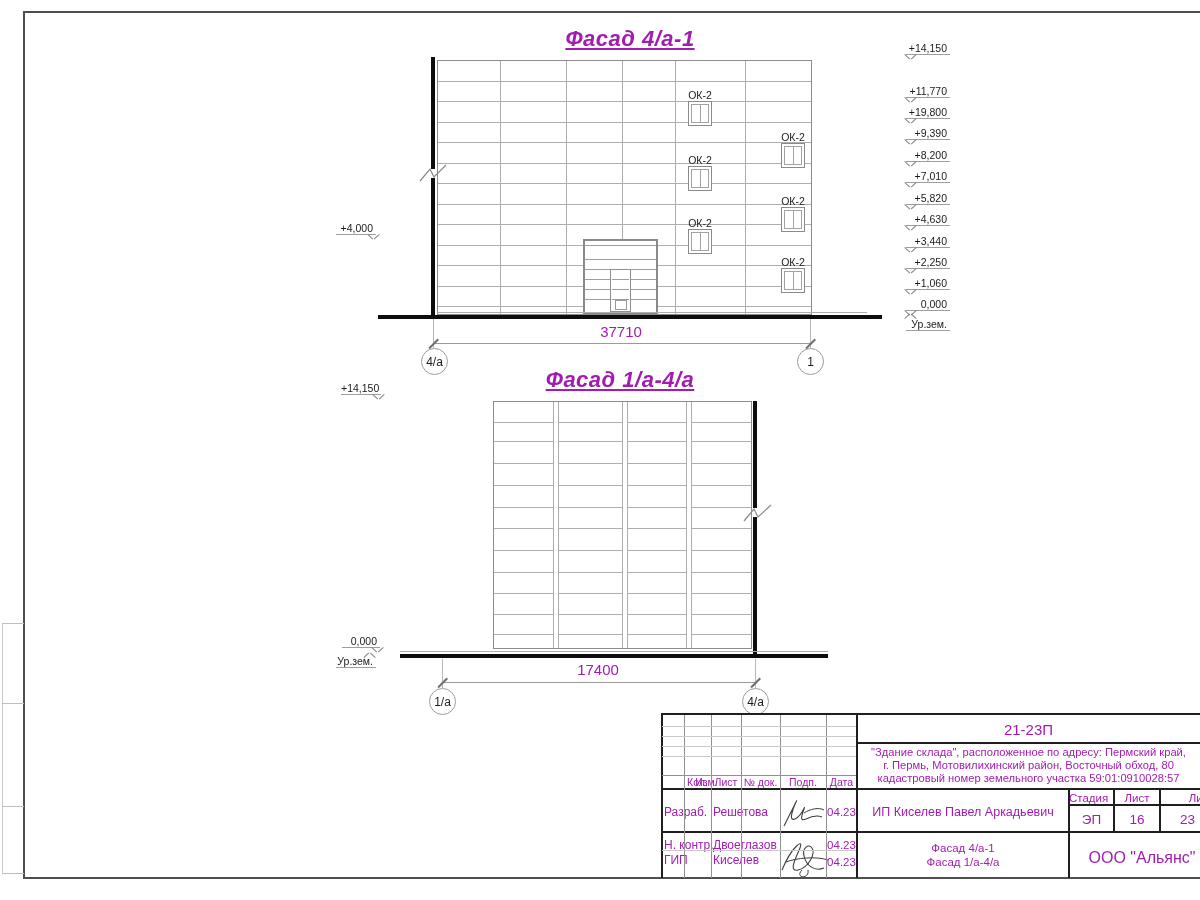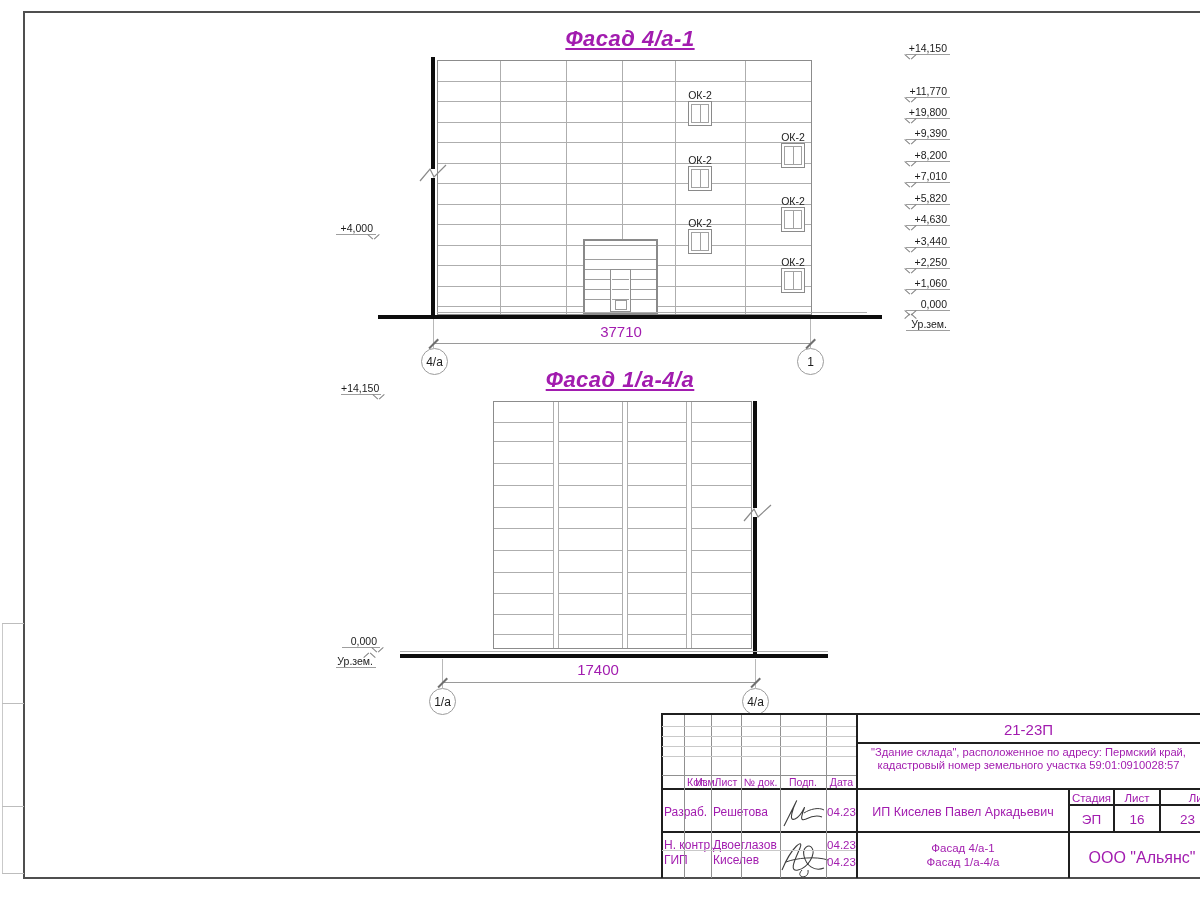--- a/index.html
+++ b/index.html
@@ -63,20 +63,21 @@
     <polyline points="3,21 13,9 17,17 29,5" fill="none" stroke="#8a8a8a" stroke-width="1.2"></polyline>
   </svg>
   <svg style="position:absolute;left:740px;top:500px;" width="34" height="24">
     <rect x="10" y="4" width="12" height="16" fill="#fff"></rect>
     <polyline points="4,21 14,9 18,17 31,5" fill="none" stroke="#8a8a8a" stroke-width="1.2"></polyline>
   </svg>
 
   <div class="t c" style="left:857px;top:721px;width:343px;font-size:15px;">21-23П</div>
   <div class="t" style="left:857px;top:746px;width:343px;">
     <div class="addr">"Здание склада", расположенное по адресу: Пермский край,</div>
+    <div class="addr">г. Пермь, Мотовилихинский район, Восточный обход, 80</div>
     <div class="addr">кадастровый номер земельного участка 59:01:0910028:57</div>
   </div>
 
   <div class="t c" style="left:661px;top:776px;width:23px;font-size:10.5px;margin-left:34px;">Изм.</div>
   <div class="t c" style="left:684px;top:776px;width:27px;font-size:10.5px;">Кол.</div>
   <div class="t c" style="left:711px;top:776px;width:30px;font-size:10.5px;">Лист</div>
   <div class="t c" style="left:741px;top:776px;width:39px;font-size:10.5px;">№ док.</div>
   <div class="t c" style="left:780px;top:776px;width:46px;font-size:10.5px;">Подп.</div>
   <div class="t c" style="left:826px;top:776px;width:31px;font-size:10.5px;">Дата</div>
 
@@ -85,21 +86,21 @@
   <div class="t c" style="left:826px;top:806px;width:31px;font-size:11.5px;">04.23</div>
   <div class="t" style="left:664px;top:838px;font-size:12px;">Н. контр.</div>
   <div class="t" style="left:713px;top:838px;font-size:12px;">Двоеглазов</div>
   <div class="t c" style="left:826px;top:839px;width:31px;font-size:11.5px;">04.23</div>
   <div class="t" style="left:664px;top:853px;font-size:12px;">ГИП</div>
   <div class="t" style="left:713px;top:853px;font-size:12px;">Киселев</div>
   <div class="t c" style="left:826px;top:856px;width:31px;font-size:11.5px;">04.23</div>
 
   <div class="t c" style="left:857px;top:805px;width:212px;font-size:12.5px;">ИП Киселев Павел Аркадьевич</div>
 
-  <div class="t c" style="left:1069px;top:792px;width:45px;font-size:11.5px;">Стадия</div>
+  <div class="t c" style="left:1069px;top:792px;width:26px;font-size:11.5px;">Стадия</div>
   <div class="t c" style="left:1114px;top:792px;width:46px;font-size:11.5px;">Лист</div>
   <div class="t c" style="left:1160px;top:792px;width:95px;font-size:11.5px;">Листов</div>
   <div class="t c" style="left:1069px;top:812px;width:45px;font-size:13.5px;">ЭП</div>
   <div class="t c" style="left:1114px;top:812px;width:46px;font-size:13.5px;">16</div>
   <div class="t c" style="left:1160px;top:812px;width:55px;font-size:13.5px;">23</div>
 
   <div class="t" style="left:857px;top:841px;width:212px;">
     <div class="sht">Фасад 4/а-1</div>
     <div class="sht">Фасад 1/а-4/а</div>
   </div>

